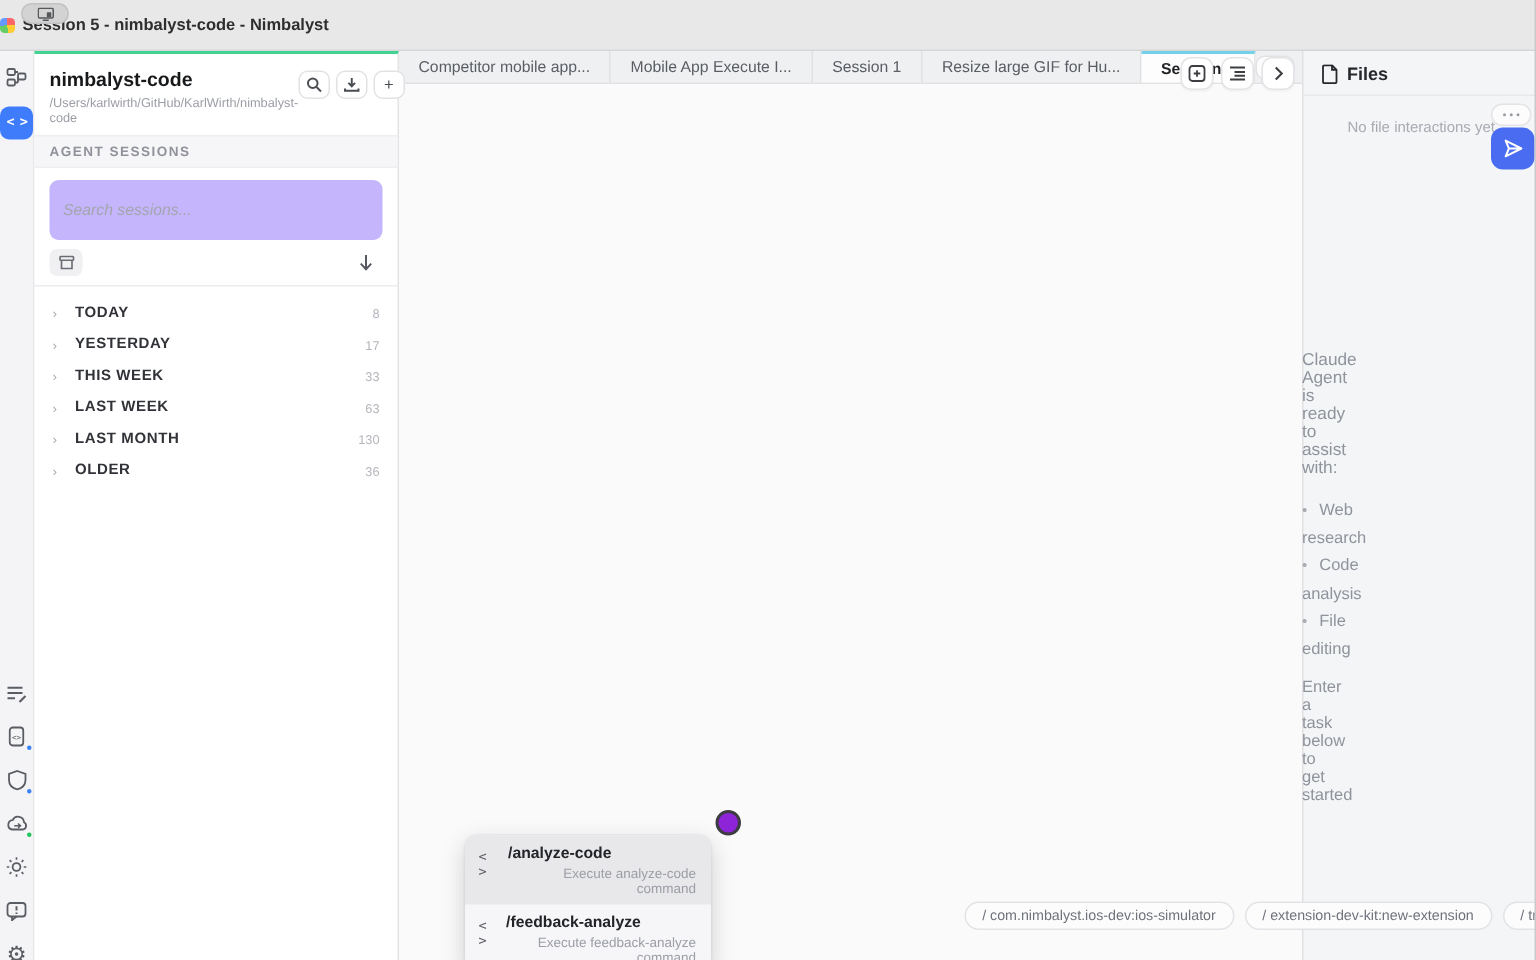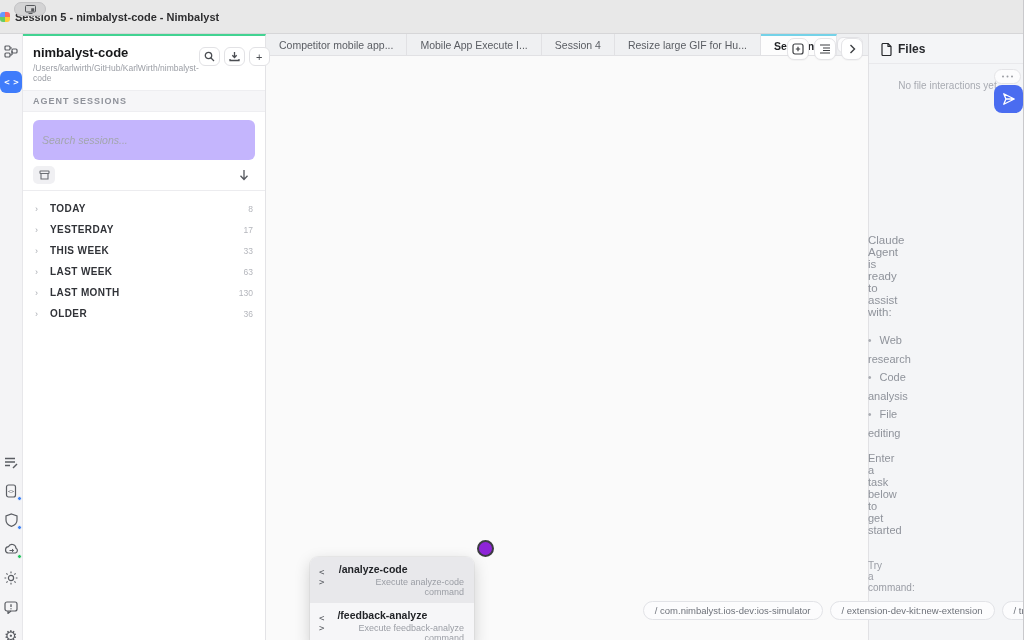--- a/index.html
+++ b/index.html
@@ -247,21 +247,21 @@
         <span class="group-label">OLDER</span>
         <span class="group-count">36</span>
       </div>
     </div>
   </div>
 
   <div class="content-col">
     <div class="tabbar">
       <div class="tab">Competitor mobile app...</div>
       <div class="tab">Mobile App Execute I...</div>
-      <div class="tab">Session 4</div>
+      <div class="tab">Session 1</div>
       <div class="tab">Resize large GIF for Hu...</div>
       <div class="tab active">Session 5</div>
       <div class="tab-fill"></div>
       <div class="tab-menu-btn">
           <span>▾</span>
         </div>
     </div>
 
     <div class="mid">
 
@@ -289,21 +289,20 @@
           <div class="welcome-title">Claude Agent is ready to assist with:</div>
           <ul>
             <li>Web research</li>
             <li>Code analysis</li>
             <li>File editing</li>
           </ul>
           <div class="welcome-footer">Enter a task below to get started</div>
         </div>
 
         <div class="try-block">
-          <div class="try-label">Try a command:</div>
           <div class="chip-row">
             <div class="chip">/ com.nimbalyst.ios-dev:ios-simulator</div>
             <div class="chip">/ extension-dev-kit:new-extension</div>
             <div class="chip">/ track</div>
             <div class="chip">+9</div>
           </div>
         </div>
       </div>
 
       <div class="files">

